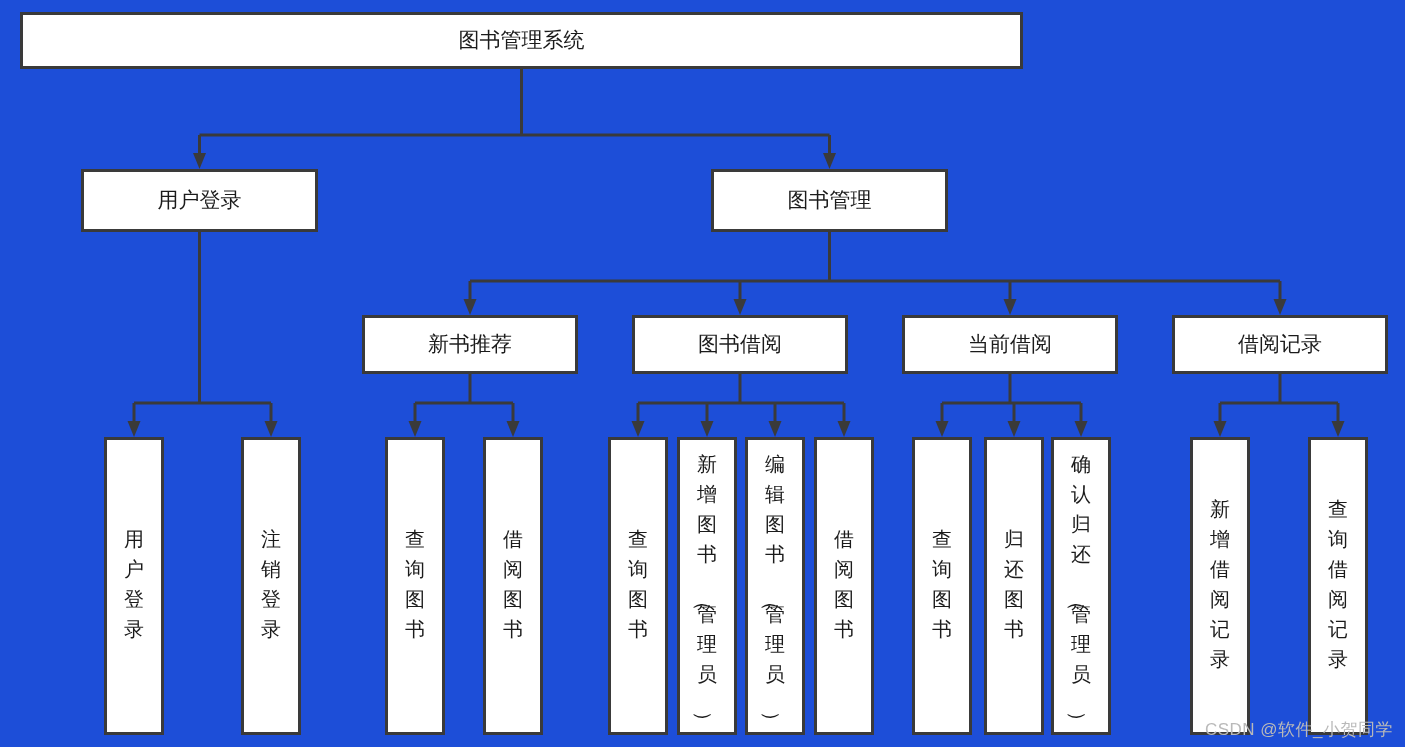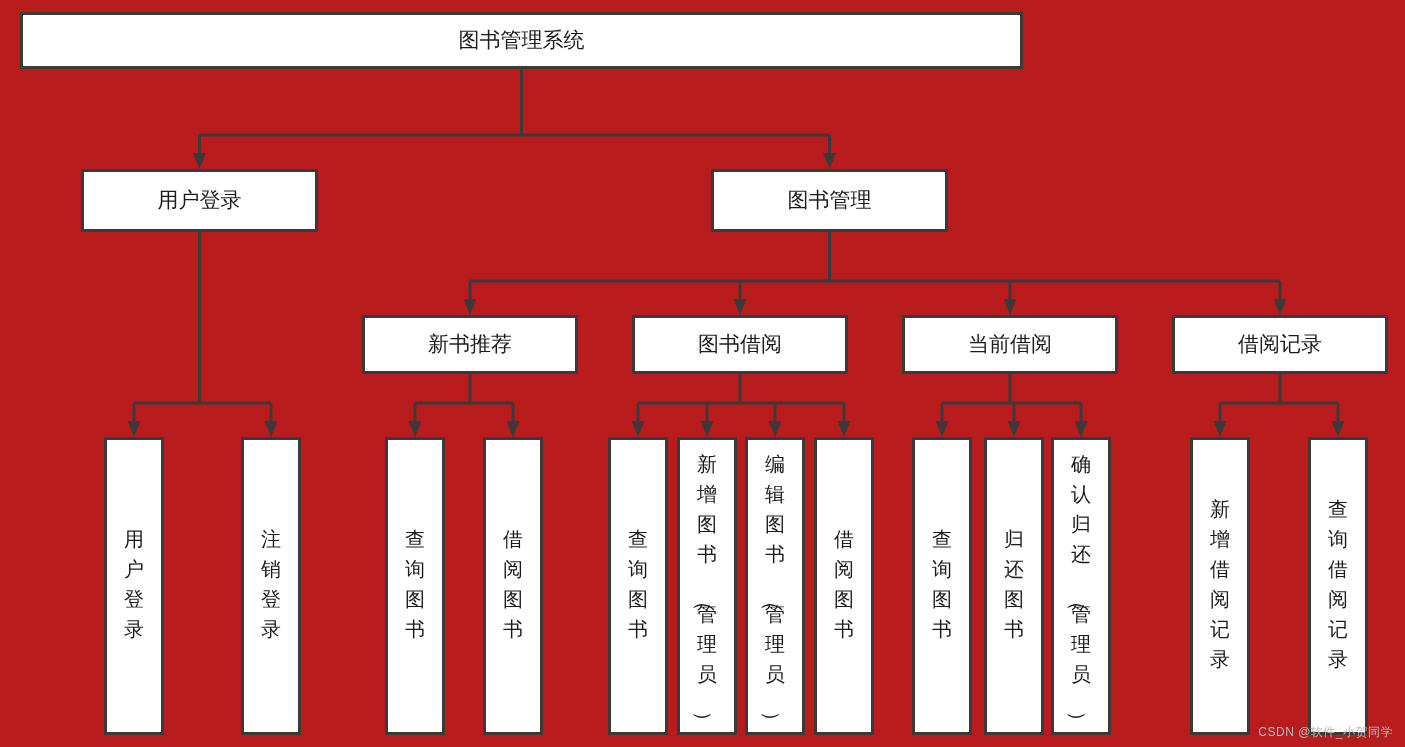--- a/index.html
+++ b/index.html
@@ -11,21 +11,21 @@
     width: 1405px;
     height: 747px;
     font-family: "Liberation Sans", "DejaVu Sans", sans-serif;
     overflow: hidden;
     position: relative;
   }
   #diagram-root {
     position: relative;
     width: 1405px;
     height: 747px;
-    background: #b91c1c;
+    background: #1d4ed8;
   }
   svg#flowchart {
     position: absolute;
     top: 0;
     left: 0;
     width: 1405px;
     height: 747px;
     display: block;
   }
   .node-box {
@@ -54,21 +54,21 @@
     fill: #1b1b1b;
     font-family: "Liberation Sans", "DejaVu Sans", sans-serif;
     font-size: 20px;
     text-anchor: middle;
   }
   .watermark {
     position: absolute;
     right: 12px;
     bottom: 6px;
     font-family: "Liberation Sans", "DejaVu Sans", sans-serif;
-    font-size: 12px;
+    font-size: 17px;
     color: #b9b9b9;
     white-space: nowrap;
     user-select: none;
     letter-spacing: 0.5px;
   }
 </style>
 </head>
 <body>
 
 <div id="diagram-root">

